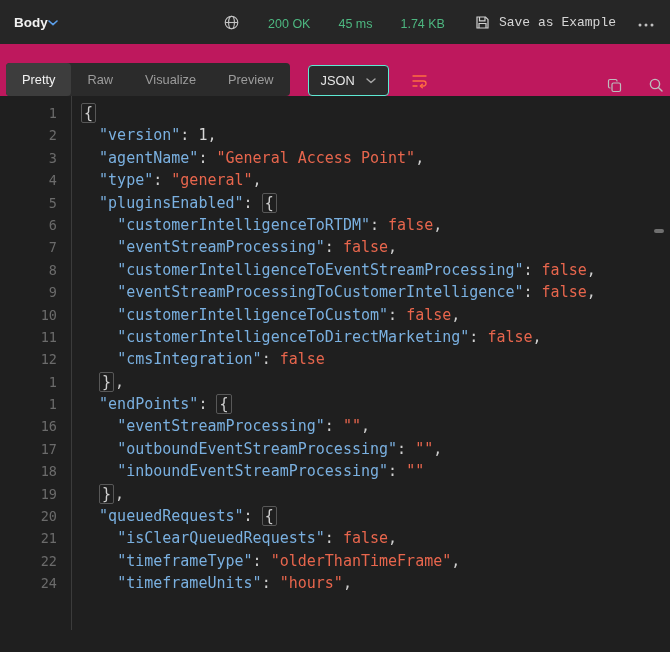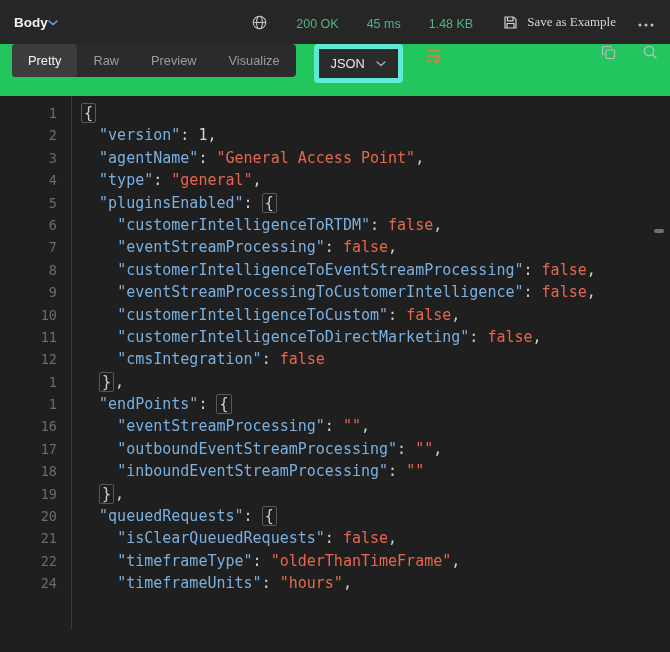--- a/index.html
+++ b/index.html
@@ -17,37 +17,37 @@
     padding: 0 14px; background: #262626;
   }
   .body-dd { display: flex; align-items: center; color: #f2f2f2;
              font-size: 13.5px; font-weight: 700; cursor: pointer; }
   .chev-blue { color: #5b9ee8; display: flex; margin-top: 2px; }
   .meta { margin-left: auto; display: flex; align-items: flex-end; gap: 28px; }
   .globe { color: #c4c4c4; display: flex; cursor: pointer; }
   .metric { color: #4db780; font-size: 12.5px; cursor: pointer; }
   .save-btn { margin-left: 30px; display: flex; align-items: center; gap: 9px;
               color: #d6d6d6; font-size: 13px; background: none; border: none;
-              font-family: Liberation Serif, serif; cursor: pointer; padding: 0; }
+              font-family: Liberation Mono, monospace; cursor: pointer; padding: 0; }
   .save-btn .ic { display: flex; color: #cfcfcf; }
   .more-btn { margin-left: 20px; background: none; border: none; color: #c0c0c0;
               display: flex; cursor: pointer; padding: 4px 2px; }
 
   
   .toolbar {
     height: 52px; box-sizing: border-box;
-    display: flex; align-items: flex-start;
-    padding: 0 12px; background: #22c55e;
+    display: flex; align-items: flex-end;
+    padding: 0 6px; background: #be185d;
   }
   .tab-group { display: flex; background: #2b2b2b; border-radius: 4px; }
   .tab { background: none; border: none; padding: 9px 16px; font-size: 12.8px;
          color: #9c9c9c; cursor: pointer; font-family: inherit; border-radius: 4px; }
   .tab.active { background: #3d3d3d; color: #f3f3f3; }
   .format { margin-left: 18px; display: flex; align-items: center; gap: 11px;
-            background: #2b2b2b; border: 5px solid #5eead4; border-radius: 4px;
+            background: #2b2b2b; border: 1px solid #5eead4; border-radius: 4px;
             padding: 7px 12px; color: #e8e8e8; font-size: 12.8px; cursor: pointer; }
   .chev-gray { color: #a8a8a8; display: flex; margin-top: 1px; }
   .wrap-btn { margin-left: 18px; background: none; border: none; color: #ff6e41;
               display: flex; cursor: pointer; padding: 4px; }
   .icons-right { margin-left: auto; display: flex; align-items: center; gap: 26px; }
   .icon-btn { background: none; border: none; color: #bdbdbd; display: flex;
               cursor: pointer; padding: 0; }
 
   
   .code-panel {
@@ -89,21 +89,21 @@
   <div class="meta">
     <span class="globe">
       <svg width="17" height="17" viewBox="0 0 17 17" fill="none" stroke="currentColor" stroke-width="1.1">
           <circle cx="8.5" cy="8.5" r="6.3"></circle>
           <ellipse cx="8.5" cy="8.5" rx="2.9" ry="6.3"></ellipse>
           <path d="M2.2 8.5h12.6"></path>
         </svg>
     </span>
     <span class="metric">200 OK</span>
     <span class="metric">45 ms</span>
-    <span class="metric">1.48 KB</span>
+    <span class="metric">1.74 KB</span>
   </div>
 
   <button class="save-btn">
     <span class="ic">
       <svg width="15" height="15" viewBox="0 0 15 15" fill="none" stroke="currentColor" stroke-width="1.2">
           <path d="M2 2h8.5L13 4.5V13H2z"></path>
           <path d="M4.5 2v3.8h5.5V2"></path>
           <path d="M4 13V8.5h7V13"></path>
         </svg>
     </span>
@@ -118,22 +118,22 @@
           <circle cx="14" cy="2" r="1.5"></circle>
         </svg>
     </span>
   </button>
 </div>
 
 <div class="toolbar">
   <div class="tab-group">
     <button class="tab active">Pretty</button>
     <button class="tab">Raw</button>
+    <button class="tab">Visualize</button>
     <button class="tab">Preview</button>
-    <button class="tab">Visualize</button>
   </div>
 
   <div class="format">
     <span>JSON</span>
     <span class="chev-gray">
       <svg width="10" height="6" viewBox="0 0 10 6" fill="none" stroke="currentColor" stroke-width="1.4" stroke-linecap="round" stroke-linejoin="round">
           <path d="M1 1l4 3.6L9 1"></path>
         </svg>
     </span>
   </div>

